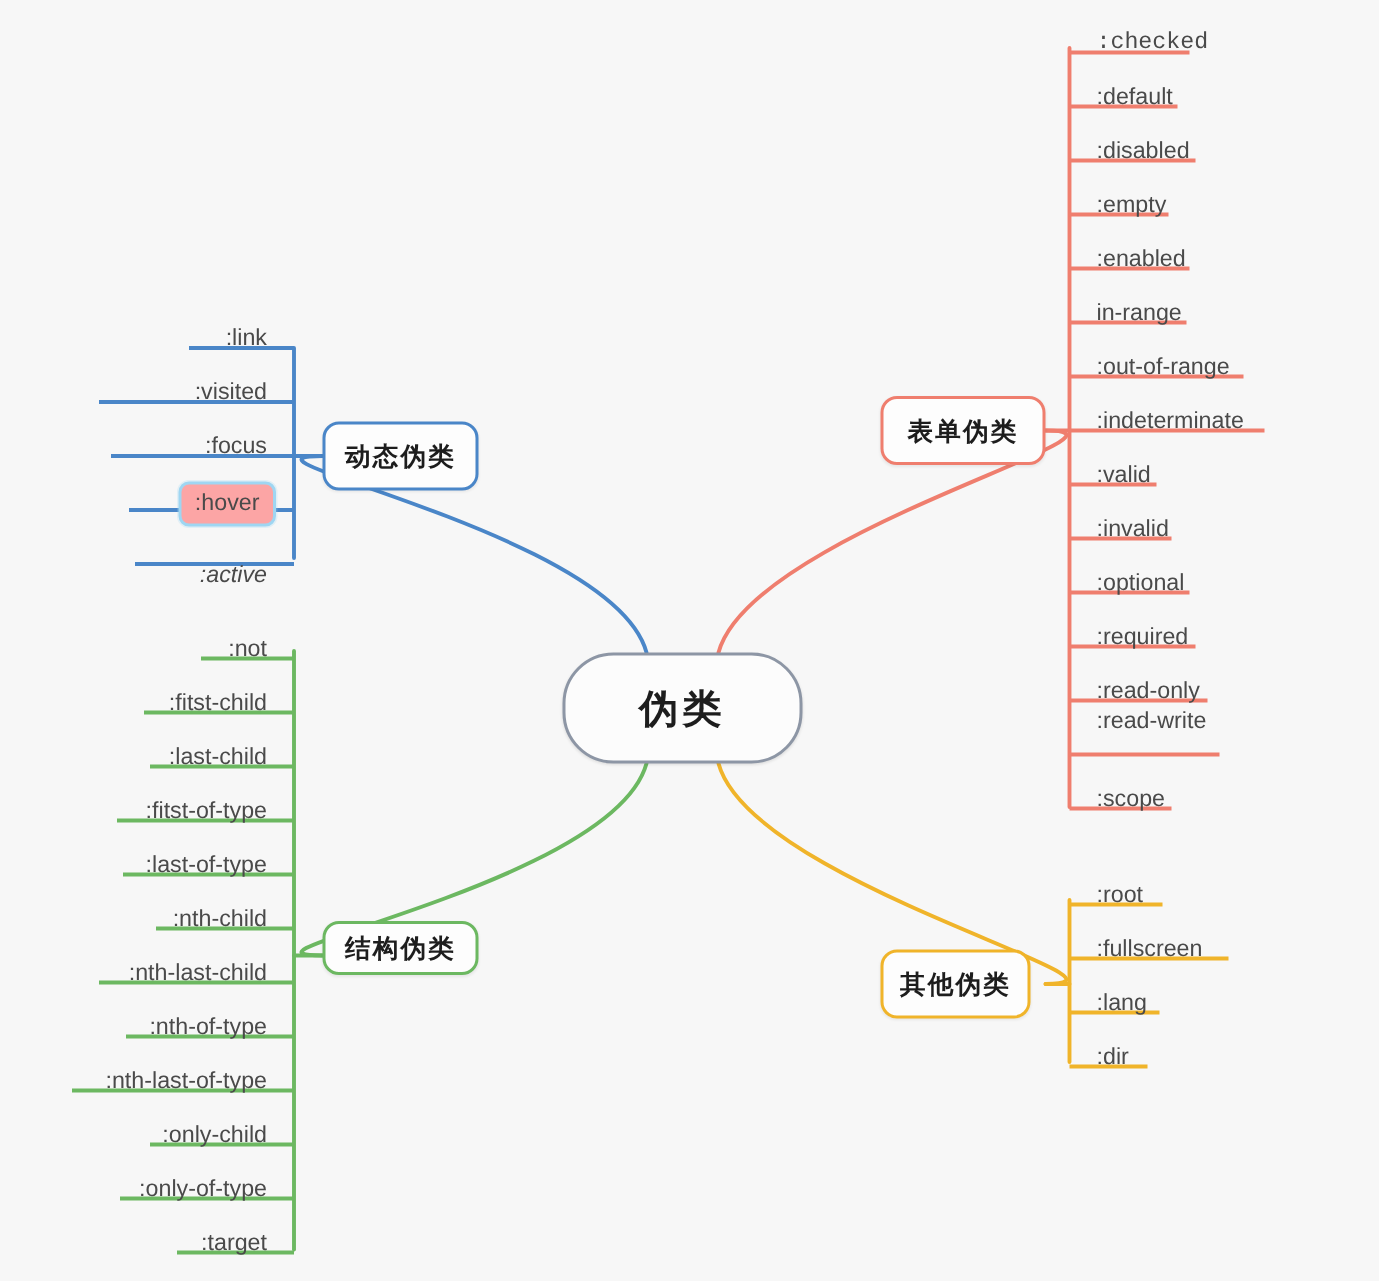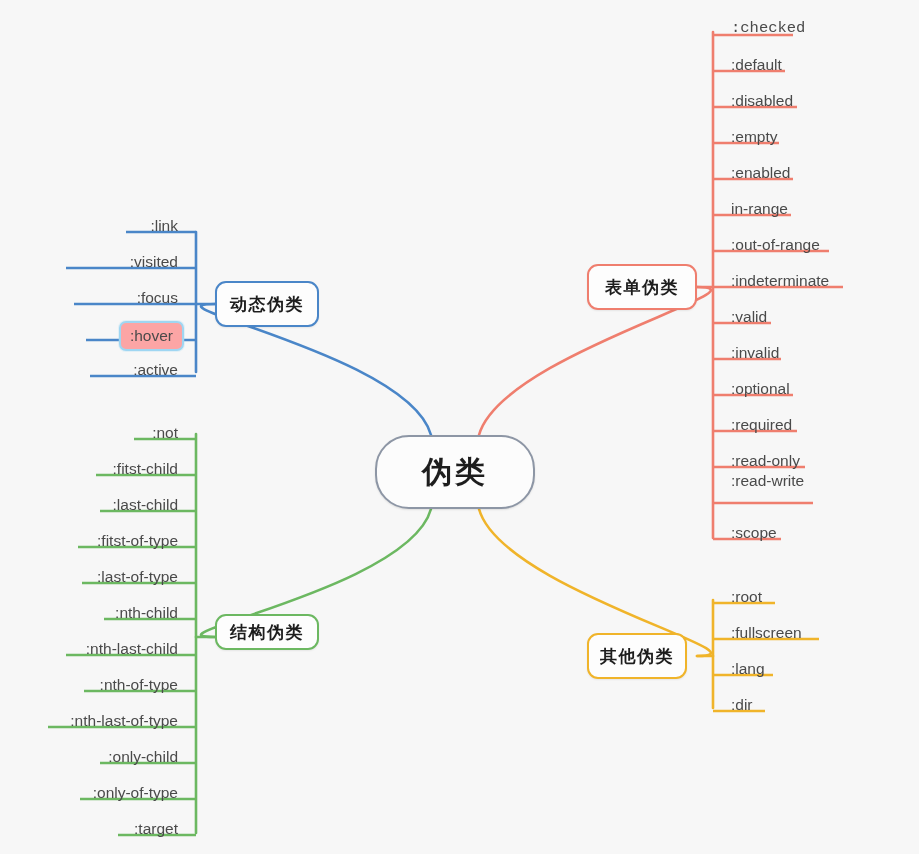--- a/index.html
+++ b/index.html
@@ -39,21 +39,21 @@
     box-sizing: border-box;
     display: flex;
     align-items: center;
     justify-content: center;
     background: #fcfcfc;
     border: 2.5px solid #8d96a5;
     border-radius: 34px;
     box-shadow: 0 1px 2px rgba(0,0,0,0.10);
   }
   .root-node .root-label {
-    font-size: 30px;
+    font-size: 26px;
     font-weight: bold;
     color: #1d1d1d;
     letter-spacing: 3px;
     line-height: 1;
     text-align: center;
   }
 
   
   .branch-node {
     position: absolute;
@@ -158,21 +158,21 @@
       <div class="root-node" style="left: 375px; top: 435px; width: 160px; height: 74px; border-color: rgb(141, 150, 165);">
         <span class="root-label">伪类</span>
       </div>
       <div class="branch-node" style="left: 215px; top: 281px; width: 104px; height: 46px; border-color: rgb(74, 134, 200);">
         <span class="branch-label">动态伪类</span>
       </div>
       <div class="leaf left" style="right: 735px; top: 218px;">:link</div>
       <div class="leaf left" style="right: 735px; top: 254px;">:visited</div>
       <div class="leaf left" style="right: 735px; top: 290px;">:focus</div>
       <div class="leaf left selected" style="right: 735px; top: 321px; border-color: rgb(159, 214, 242);">:hover</div>
-      <div class="leaf left" style="right: 735px; top: 362px;">:active</div>
+      <div class="leaf left" style="right: 735px; top: 376px; font-style: italic;">:active</div>
       <div class="branch-node" style="left: 215px; top: 614px; width: 104px; height: 36px; border-color: rgb(108, 184, 97);">
         <span class="branch-label">结构伪类</span>
       </div>
       <div class="leaf left" style="right: 735px; top: 425px;">:not</div>
       <div class="leaf left" style="right: 735px; top: 461px;">:fitst-child</div>
       <div class="leaf left" style="right: 735px; top: 497px;">:last-child</div>
       <div class="leaf left" style="right: 735px; top: 533px;">:fitst-of-type</div>
       <div class="leaf left" style="right: 735px; top: 569px;">:last-of-type</div>
       <div class="leaf left" style="right: 735px; top: 605px;">:nth-child</div>
       <div class="leaf left" style="right: 735px; top: 641px;">:nth-last-child</div>

